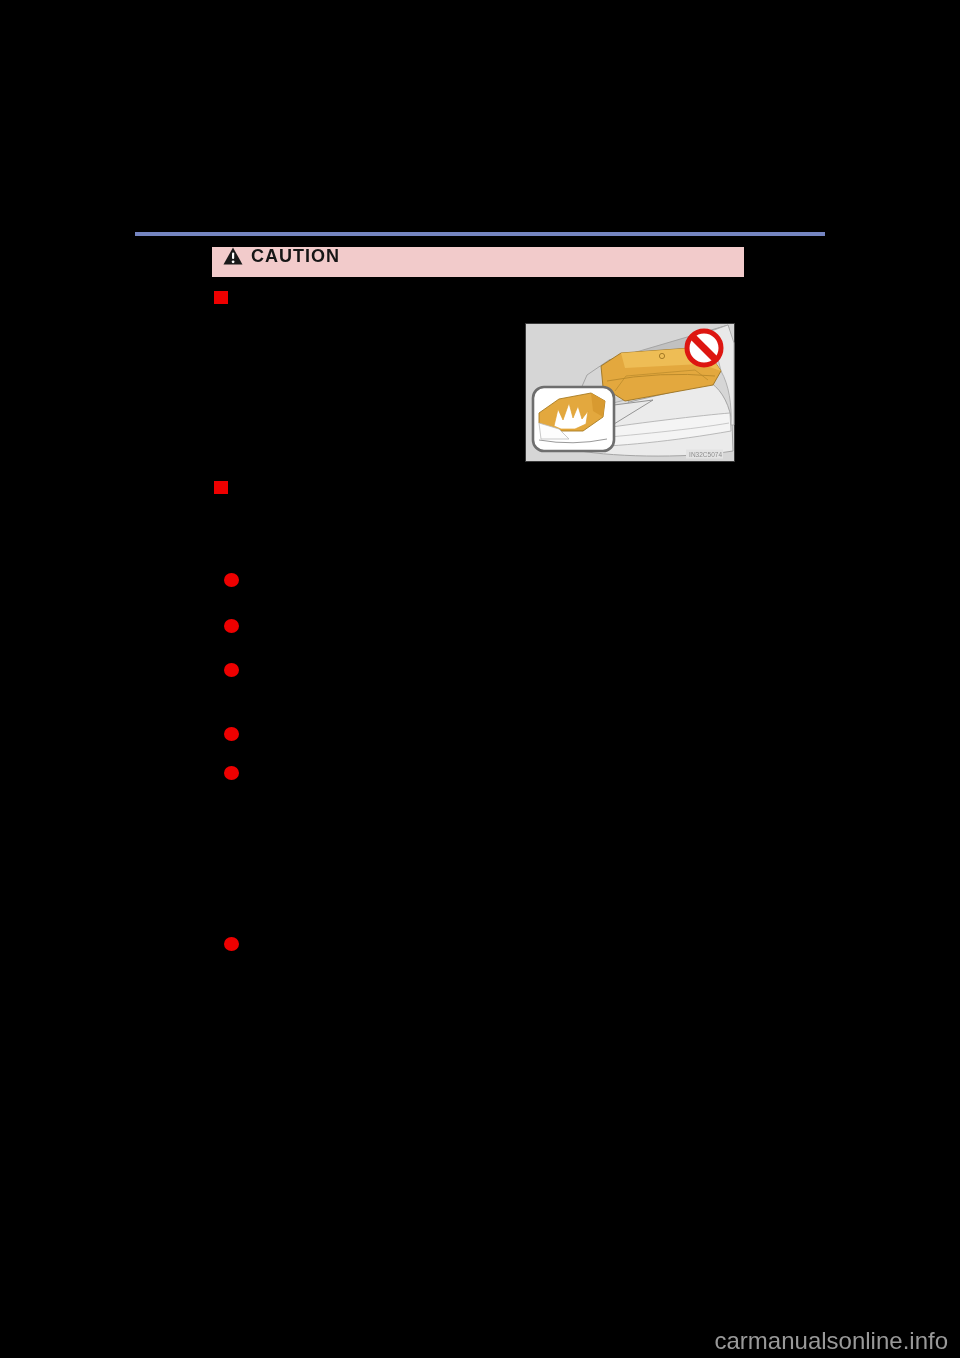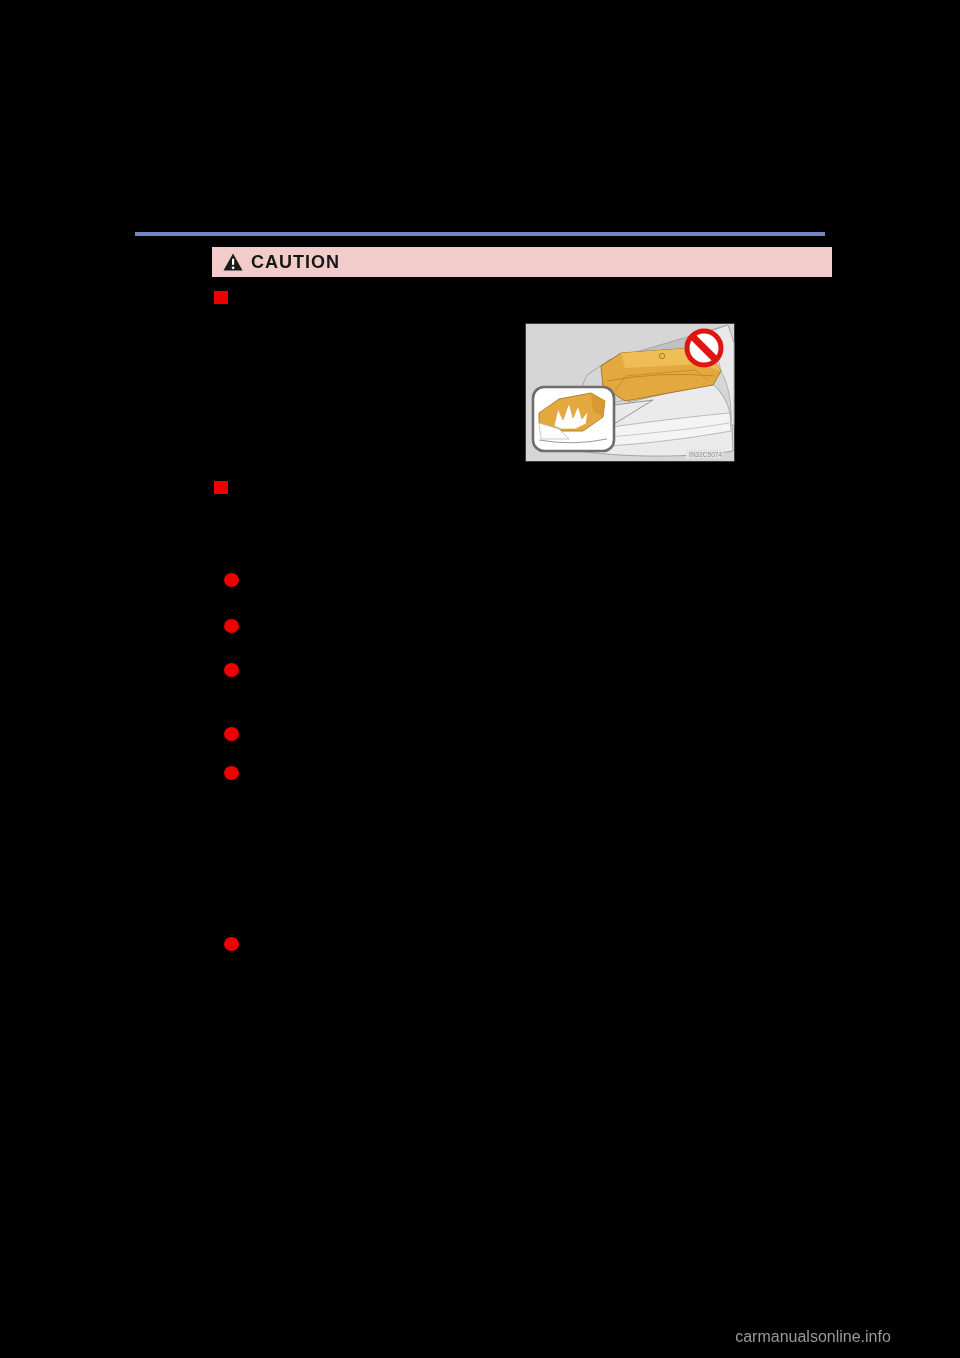--- a/index.html
+++ b/index.html
@@ -5,22 +5,22 @@
   html,body { margin:0; padding:0; background:#000; }
   .page {
     position:relative; width:960px; height:1358px; background:#000000;
     overflow:hidden; font-family:"Liberation Sans", sans-serif;
   }
   .divider {
     position:absolute; left:135px; top:232px; width:690px; height:4px;
     background:#7585c1;
   }
   .caution-banner {
-    position:absolute; left:212px; top:247px; width:620px; height:30px;
-    background:#f2cbcb; display:flex; align-items:center;
+    position:absolute; left:212px; top:247px; width:532px; height:30px;
+    background:#f2cbcb; display:flex; align-items:flex-start;
     padding-left:11px; box-sizing:border-box;
   }
   .warn-tri { display:inline-flex; width:20px; height:18px; margin-right:8px; }
   .caution-text {
     color:#161616; font-size:18px; font-weight:600; letter-spacing:1px;
     line-height:1;
   }
   .sq {
     position:absolute; width:14px; height:13px; background:#ee0000;
   }
@@ -31,21 +31,21 @@
     border-radius:50%; background:#ee0000;
   }
   .dot.d1 { top:573px; } .dot.d2 { top:619px; } .dot.d3 { top:663px; }
   .dot.d4 { top:727px; } .dot.d5 { top:766px; } .dot.d6 { top:937px; }
   .figure {
     position:absolute; left:525px; top:323px; width:210px; height:139px;
   }
   .figure svg { display:block; width:210px; height:139px; }
   .watermark {
     position:absolute; left:678px; top:1328px; width:270px;
-    color:#999999; font-size:16px; line-height:1.1; text-align:center;
+    color:#999999; font-size:24px; line-height:1.1; text-align:right;
     letter-spacing:0px;
   }
 </style>
 </head>
 <body>
 
 <div class="page">
 
   <div class="divider"></div>
 

